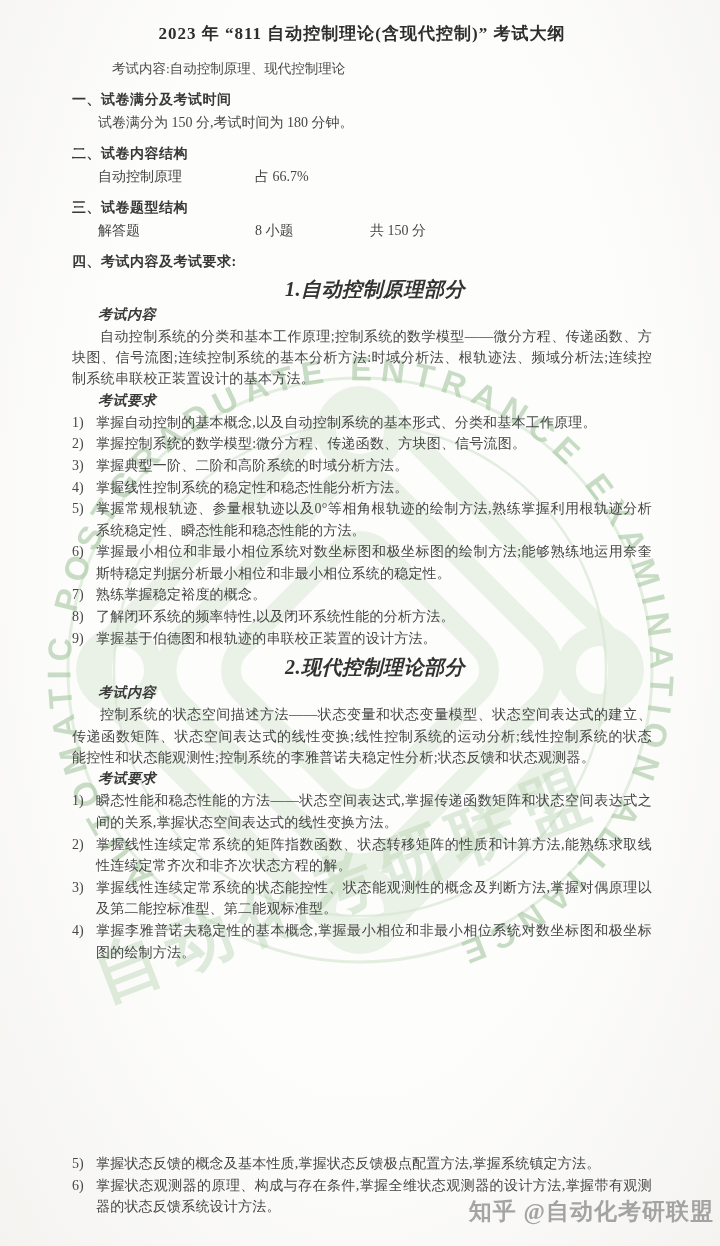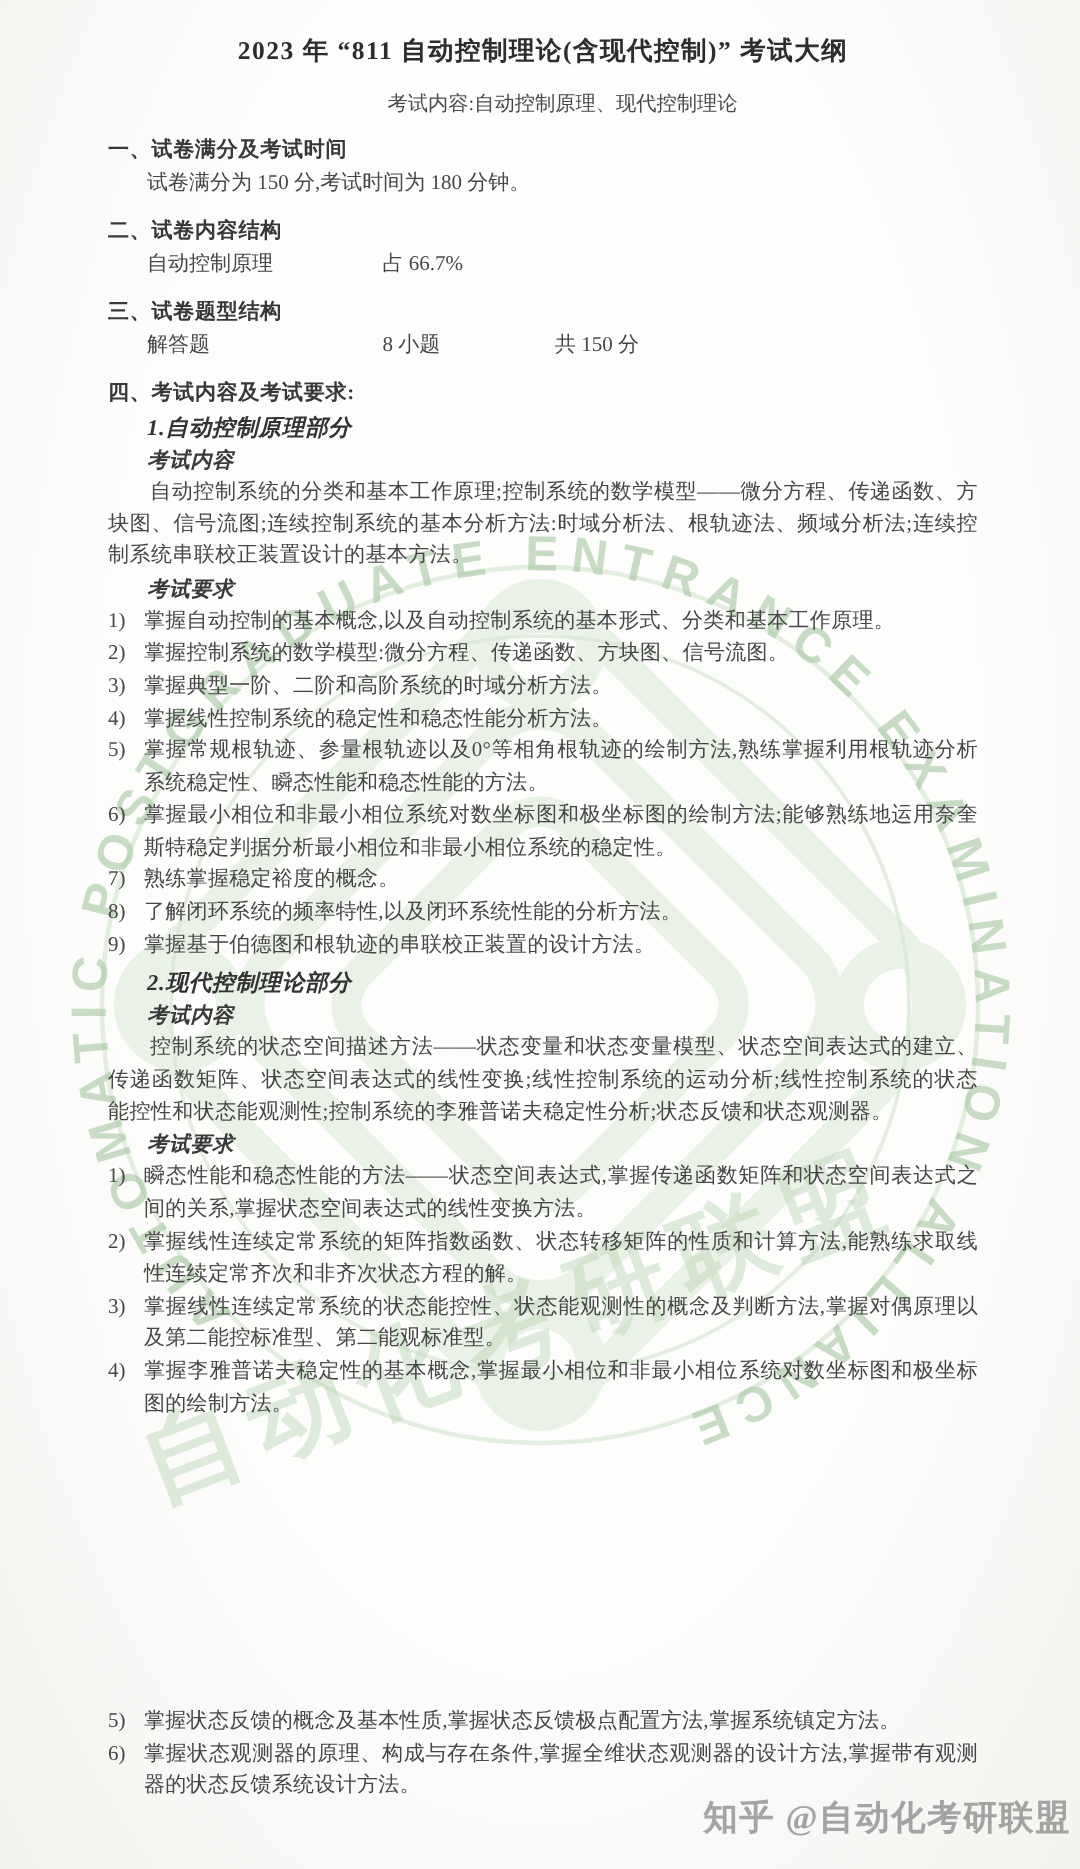--- a/index.html
+++ b/index.html
@@ -10,28 +10,28 @@
     overflow:hidden;
     font-family:"Liberation Serif","DejaVu Serif",serif;
     color:#464646;
   }
   .seal{position:absolute;left:0;top:0;z-index:0;pointer-events:none;}
   .content{position:absolute;left:72px;right:68px;top:22px;z-index:1;}
   .doc-title{
     text-align:center;font-size:17px;font-weight:bold;color:#2d2d2d;
     letter-spacing:1px;margin-bottom:15px;
   }
-  .doc-subtitle{font-size:13.5px;margin-left:26px;margin-bottom:13px;color:#4a4a4a;text-align:center;}
+  .doc-subtitle{font-size:13.5px;margin-left:40px;margin-bottom:13px;color:#4a4a4a;}
   .sec{margin-bottom:11px;}
   .sec-heading{font-size:14px;font-weight:bold;color:#383838;letter-spacing:.5px;margin-bottom:3px;}
   .sec-body{font-size:14px;margin-left:26px;line-height:21.5px;}
   .tbl-row{display:flex;margin-left:26px;font-size:14px;line-height:22px;}
   .tbl-name{width:157px;flex:0 0 157px;}
   .tbl-count{width:115px;flex:0 0 115px;}
-  .part-title{font-size:15px;font-weight:bold;font-style:italic;color:#333;margin:5px 0 3px 26px;letter-spacing:.5px;}
+  .part-title{font-size:20px;font-weight:bold;font-style:italic;color:#333;margin:5px 0 3px 26px;letter-spacing:.5px;text-align:center;}
   .block-label{font-size:14px;font-weight:bold;font-style:italic;color:#3a3a3a;margin:2px 0 2px 26px;letter-spacing:.5px;}
   .para{font-size:14px;line-height:21.4px;text-indent:2em;text-align:justify;letter-spacing:.3px;}
   .req-item{display:flex;font-size:14px;line-height:21.6px;}
   .req-num{flex:0 0 24px;}
   .req-text{flex:1;text-align:justify;letter-spacing:.2px;}
   .reqs-p2 div.req-item:nth-of-type(5){margin-top:190px;}
   .zhihu-watermark{
     position:absolute;right:6px;top:1196px;z-index:2;
     font-size:23px;font-weight:bold;color:#8f8f8f;opacity:.8;
     letter-spacing:1px;font-family:"Liberation Serif","DejaVu Serif",serif;

